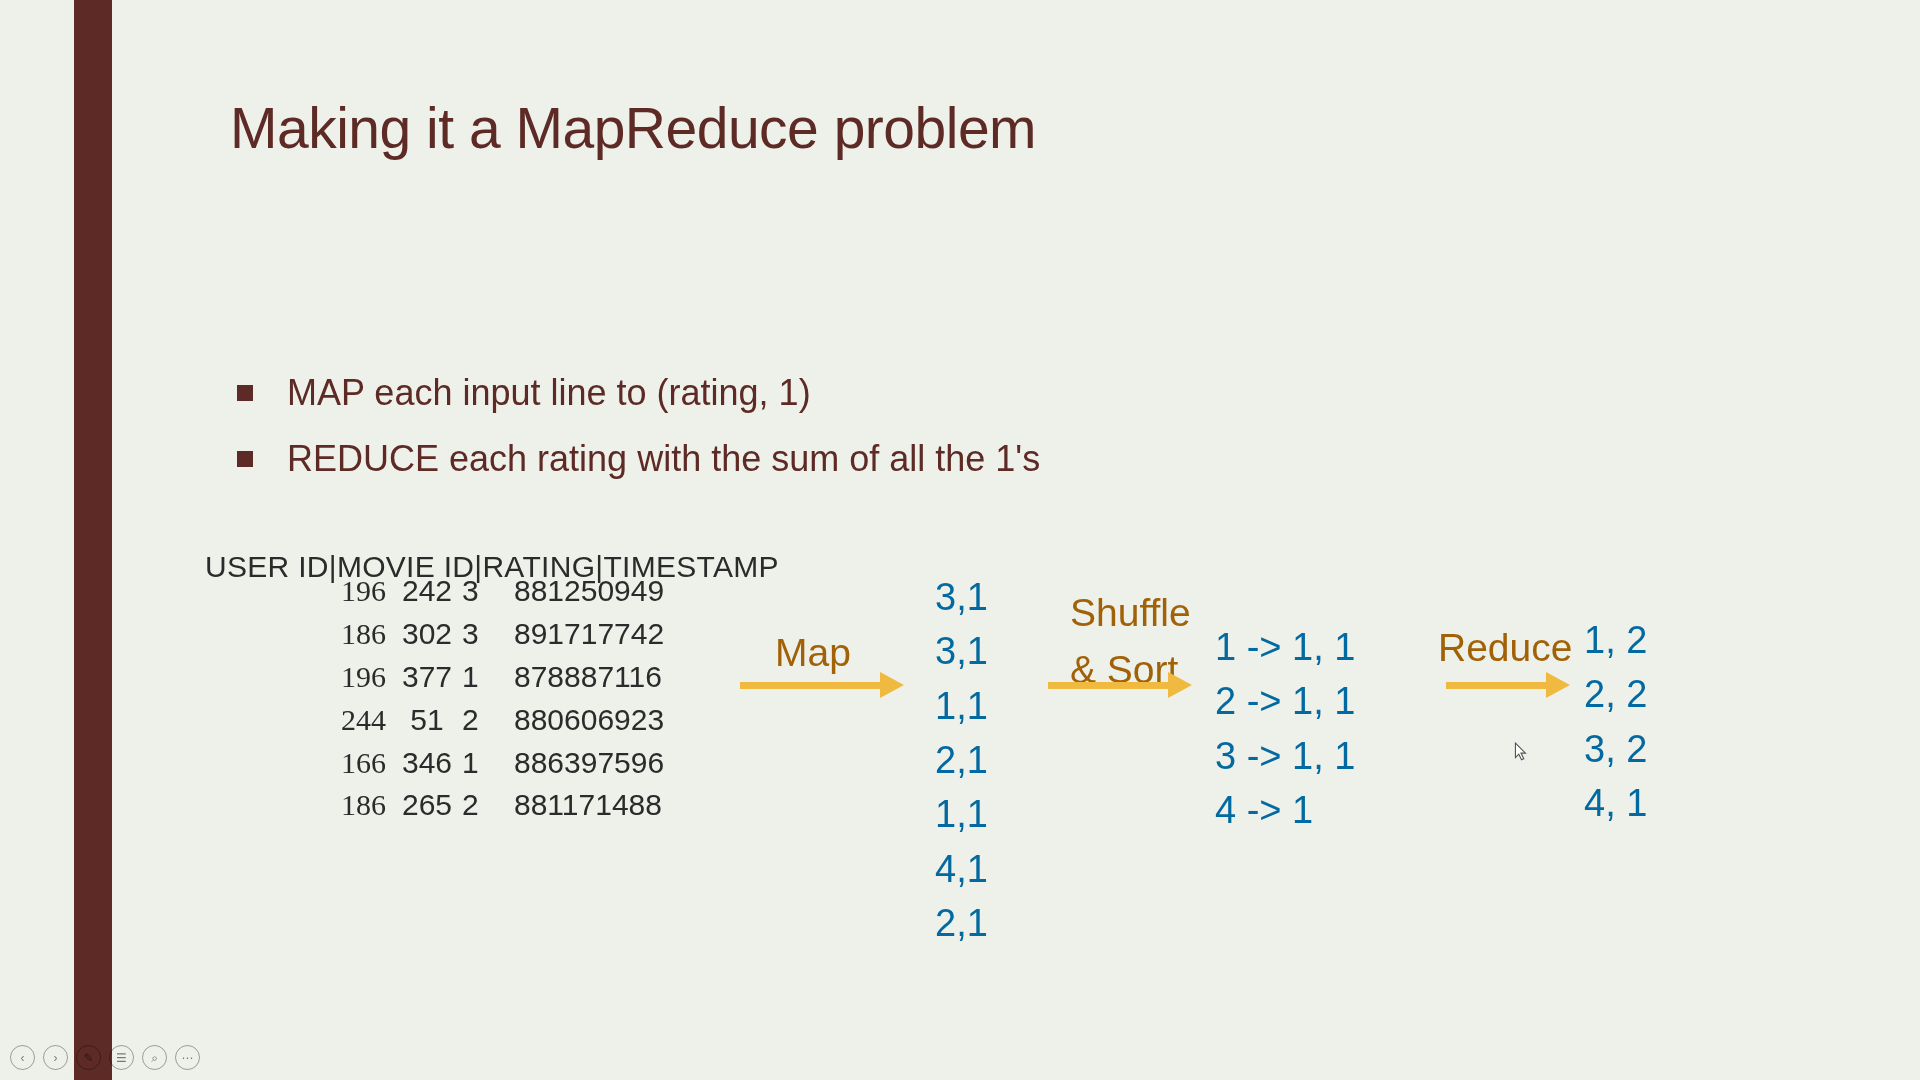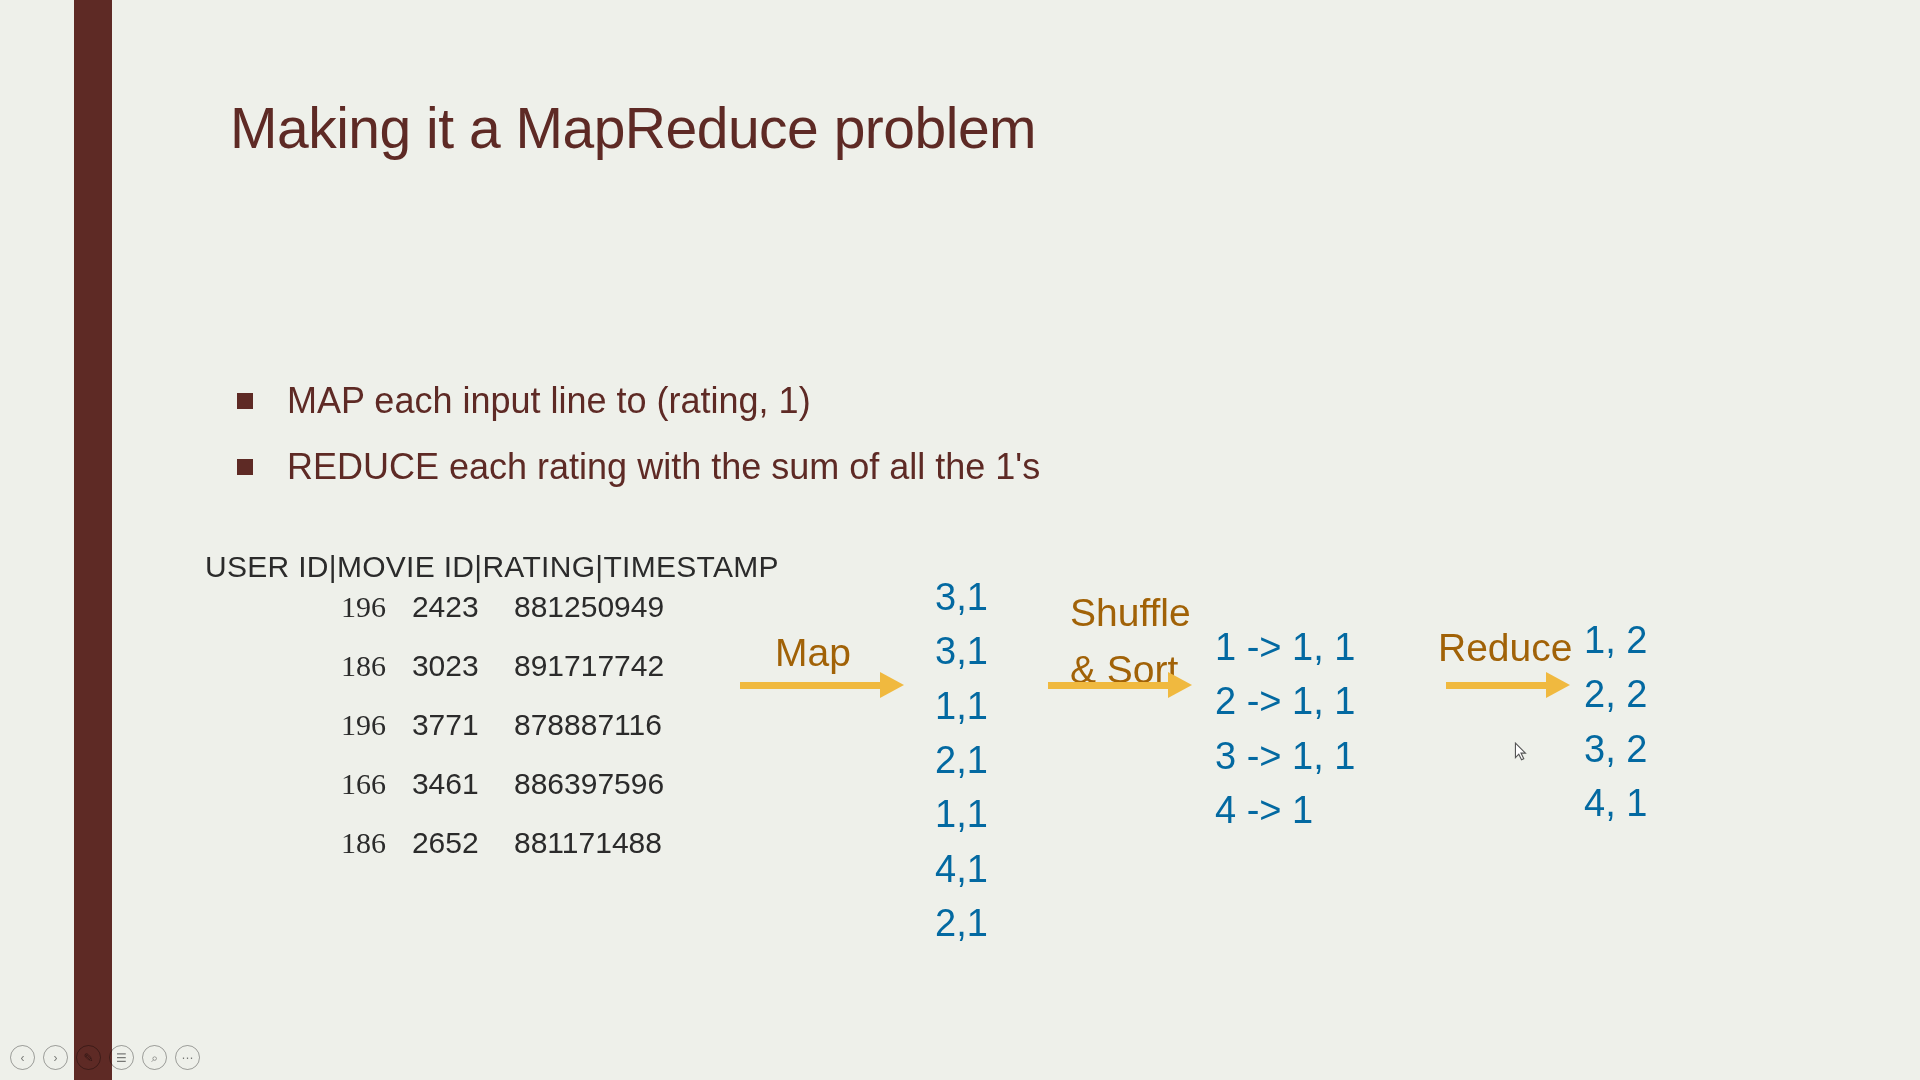--- a/index.html
+++ b/index.html
@@ -24,21 +24,21 @@
       left: 230px;
       top: 95px;
       font-size: 57px;
       color: #5e2a25;
       font-weight: 400;
       letter-spacing: -0.5px;
     }
     .bullets {
       position: absolute;
       left: 237px;
-      top: 380px;
+      top: 372px;
     }
     .bullet {
       display: flex;
       align-items: center;
       margin-bottom: 24px;
     }
     .bullet-marker {
       width: 16px;
       height: 16px;
       background: #5e2a25;
@@ -62,21 +62,21 @@
     .raw-rows {
       position: absolute;
       left: 322px;
       top: 570px;
       font-size: 30px;
       color: #2b2b2b;
       font-family: Arial, sans-serif;
       line-height: 1.43;
     }
     .raw-rows .c1 { display: inline-block; width: 64px; text-align: right; font-family: Liberation Serif, serif; }
-    .raw-rows .c2 { display: inline-block; width: 70px; text-align: right; margin-left: 6px; margin-top: 16px; }
+    .raw-rows .c2 { display: inline-block; width: 70px; text-align: center; margin-left: 6px; }
     .raw-rows .c3 { display: inline-block; width: 28px; text-align: left; }
     .raw-rows .c4 { display: inline-block; width: 180px; text-align: left; margin-left: 24px; }
     .label {
       position: absolute;
       font-size: 39px;
       color: #a16207;
       font-family: Arial, sans-serif;
     }
     .label-map { left: 775px; top: 631px; }
     .label-shuffle { left: 1070px; top: 585px; width: 120px; line-height: 1.45; }
@@ -154,20 +154,21 @@
     <div class="bullet-text">REDUCE each rating with the sum of all the 1's</div>
   </div>
 </div>
 
 <div class="data-header">USER ID|MOVIE ID|RATING|TIMESTAMP</div>
 
 <div class="raw-rows">
   <div><span class="c1">196</span><span class="c2">242</span><span class="c3">3</span><span class="c4">881250949</span></div>
   <div><span class="c1">186</span><span class="c2">302</span><span class="c3">3</span><span class="c4">891717742</span></div>
   <div><span class="c1">196</span><span class="c2">377</span><span class="c3">1</span><span class="c4">878887116</span></div>
+  <div><span class="c1">244</span><span class="c2">51</span><span class="c3">2</span><span class="c4">880606923</span></div>
   <div><span class="c1">166</span><span class="c2">346</span><span class="c3">1</span><span class="c4">886397596</span></div>
   <div><span class="c1">186</span><span class="c2">265</span><span class="c3">2</span><span class="c4">881171488</span></div>
 </div>
 
 <div class="label label-map">Map</div>
 <div class="arrow arrow-map">
   <div class="arrow-shaft"></div>
     <div class="arrow-head"></div>
 </div>
 

